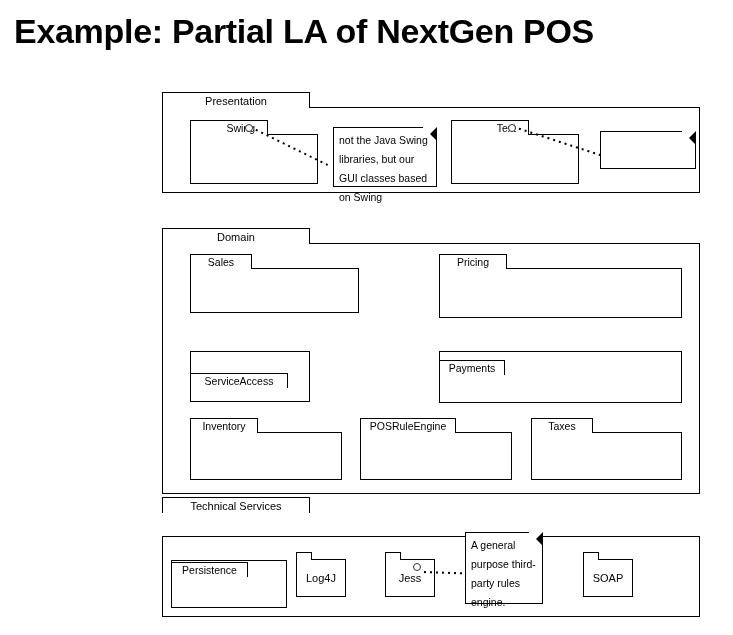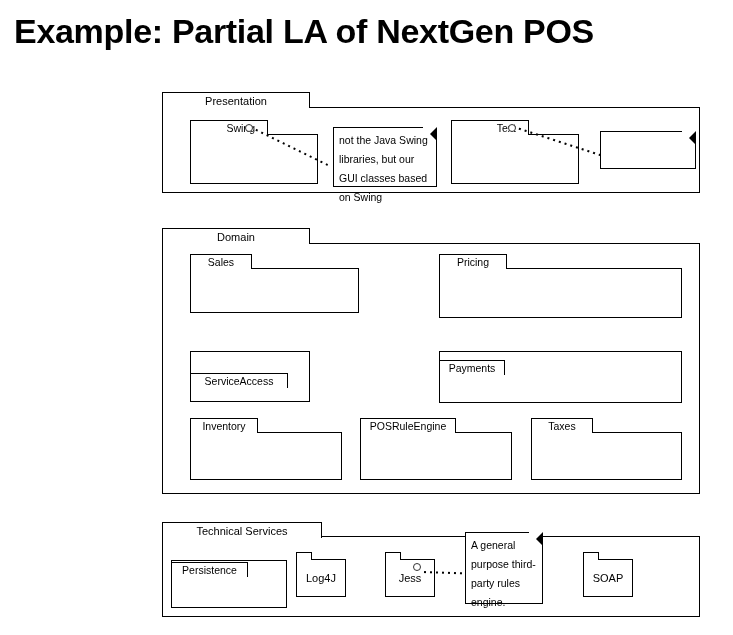--- a/index.html
+++ b/index.html
@@ -302,21 +302,21 @@
     <div class="pkg-body" style="left:531px;top:432px;width:151px;height:48px;"></div>
   </div>
   <div class="clsbox" style="left:538px;top:442px;width:131px;height:30px;">
     <span>
       <span class="stereo">«interface»</span>
       <span>ITaxCalculatorAdapter</span>
     </span>
   </div>
 
   <div class="layer">
-    <div class="layer-tab" style="left:162px;top:522px;width:160px;height:16px;">
+    <div class="layer-tab" style="left:162px;top:497px;width:148px;height:16px;">
       <span>Technical Services</span>
     </div>
     <div class="layer-body" style="left:162px;top:536px;width:538px;height:81px;"></div>
   </div>
 
   <div class="pkg">
     <div class="pkg-tab" style="left:171px;top:562px;width:77px;height:15px;">
       <span>Persistence</span>
     </div>
     <div class="pkg-body" style="left:171px;top:560px;width:116px;height:48px;"></div>

